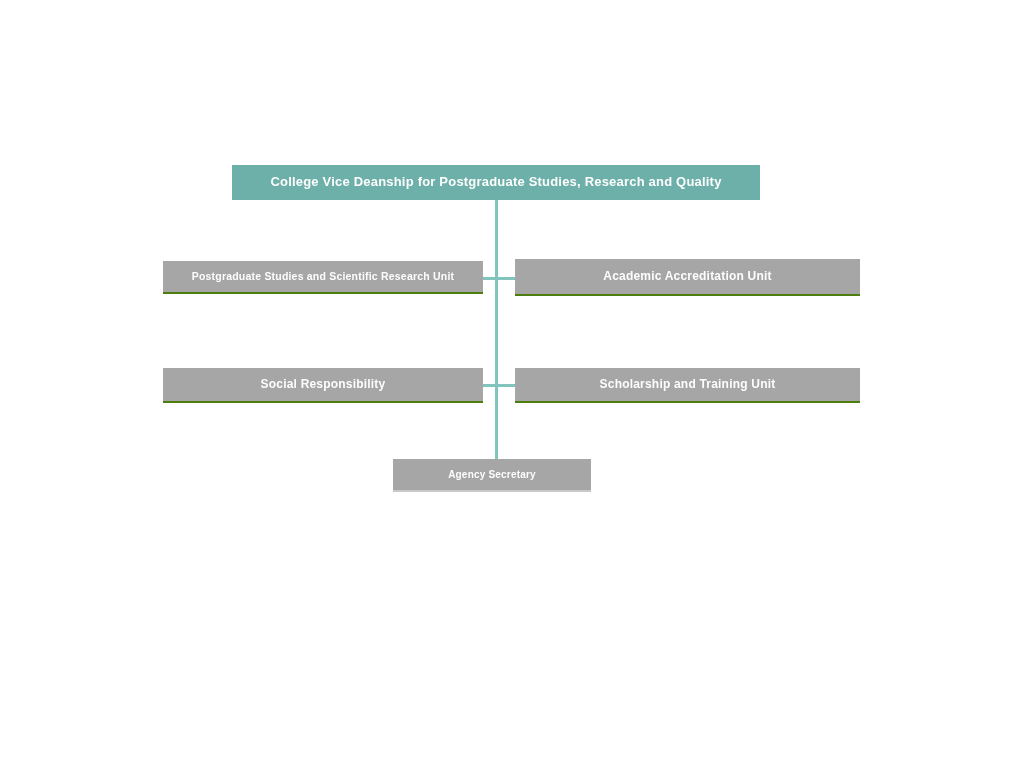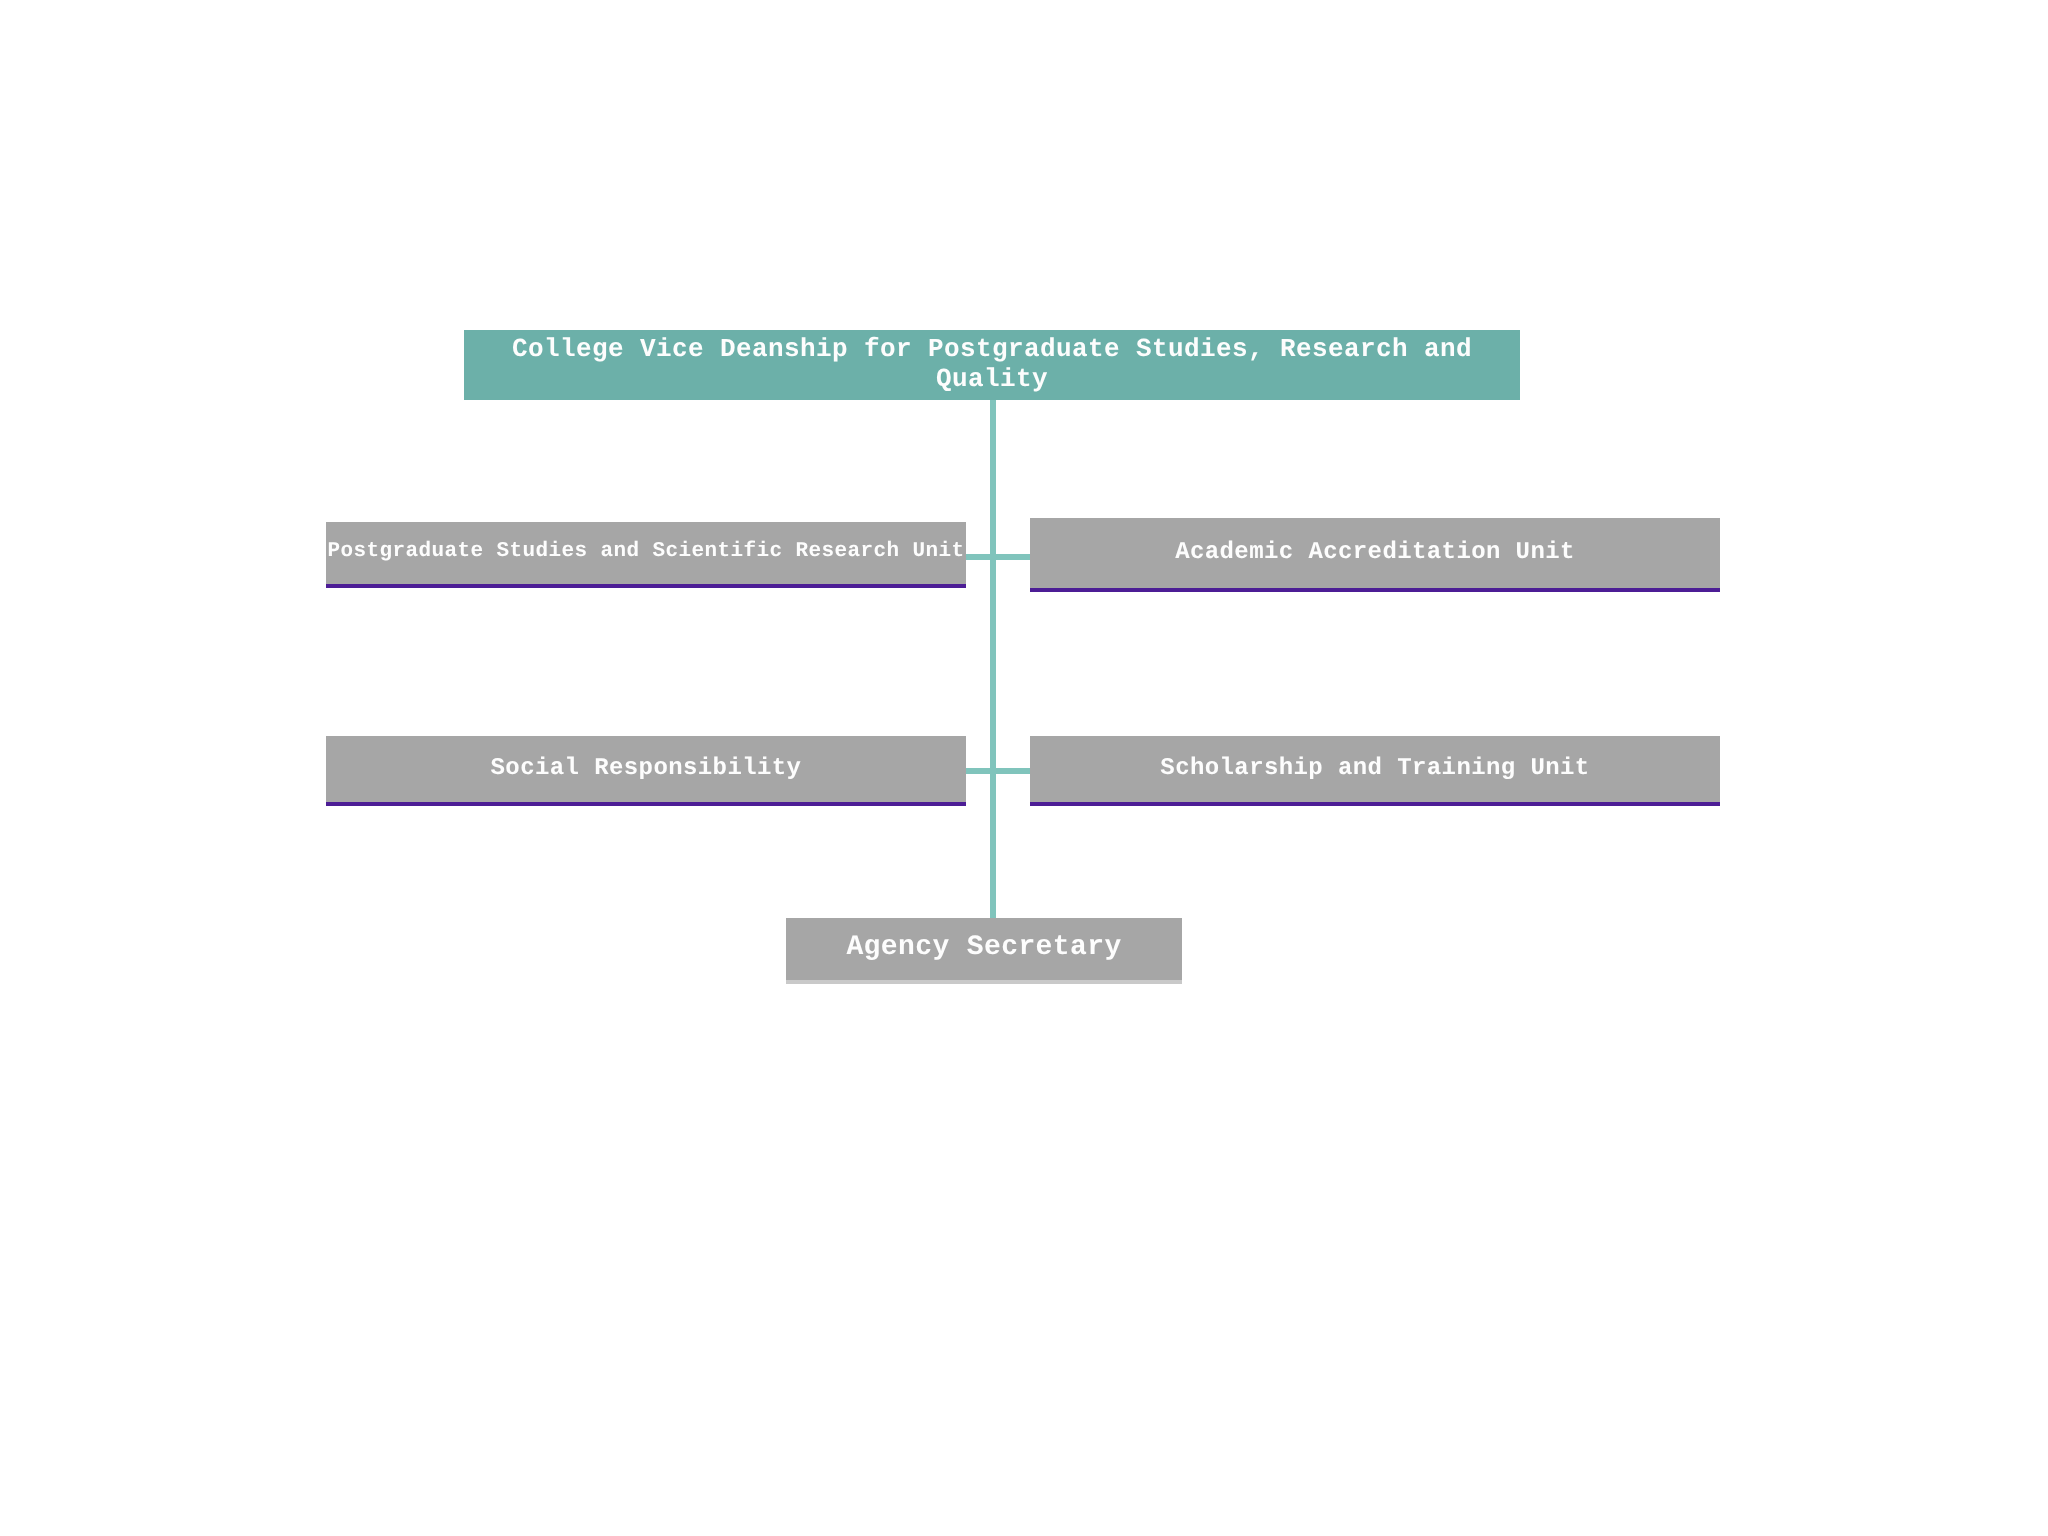--- a/index.html
+++ b/index.html
@@ -1,15 +1,15 @@
 <!DOCTYPE html>
 <html><head>
 <meta charset="utf-8">
 <style>
-  * { margin: 0; padding: 0; box-sizing: border-box; font-family: Liberation Mono, monospace; }
+  * { margin: 0; padding: 0; box-sizing: border-box; }
   html, body { background: #ffffff; }
   body { font-family: "Liberation Sans", "DejaVu Sans", sans-serif; }
 
   .canvas {
     position: relative;
     width: 1024px;
     height: 768px;
     background: #ffffff;
     overflow: hidden;
   }
@@ -27,33 +27,33 @@
   }
 
   .node--root {
     left: 232px; top: 165px; width: 528px; height: 35px;
     background: #6cb0a9;
     font-size: 13px;
   }
 
   .node--unit {
     background: #a6a6a6;
-    border-bottom: 2px solid #4c1d95;
+    border-bottom: 2px solid #4d7c0f;
   }
 
   .node--pg-research   { left: 163px; top: 261px; width: 320px; height: 33px; font-size: 10.5px; }
   .node--accreditation { left: 515px; top: 259px; width: 345px; height: 37px; font-size: 12px; justify-content: center; }
   .node--social        { left: 163px; top: 368px; width: 320px; height: 35px; font-size: 12px; }
   .node--scholarship   { left: 515px; top: 368px; width: 345px; height: 35px; font-size: 12px; justify-content: center; }
 
   .node--secretary {
     left: 393px; top: 459px; width: 198px; height: 33px;
     background: #a6a6a6;
     border-bottom: 2px solid #c9c9c9;
-    font-size: 14px;
+    font-size: 10px;
   }
 
   .connector { position: absolute; background: #80c4bc; }
   .connector--vertical  { left: 495px; top: 200px; width: 3px;  height: 259px; }
   .connector--h-row1    { left: 482px; top: 277px; width: 34px; height: 3px; }
   .connector--h-row2    { left: 482px; top: 384px; width: 34px; height: 3px; }
 </style>
 </head>
 <body>
 

